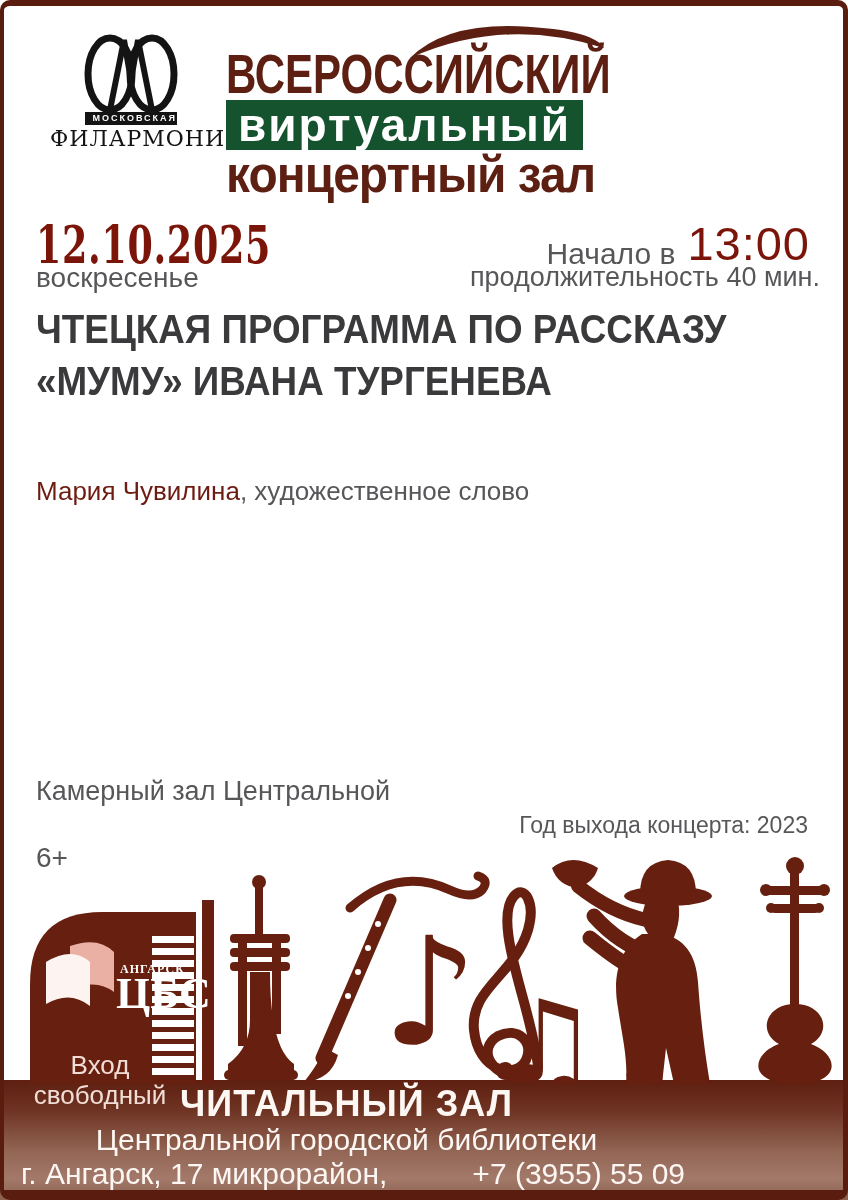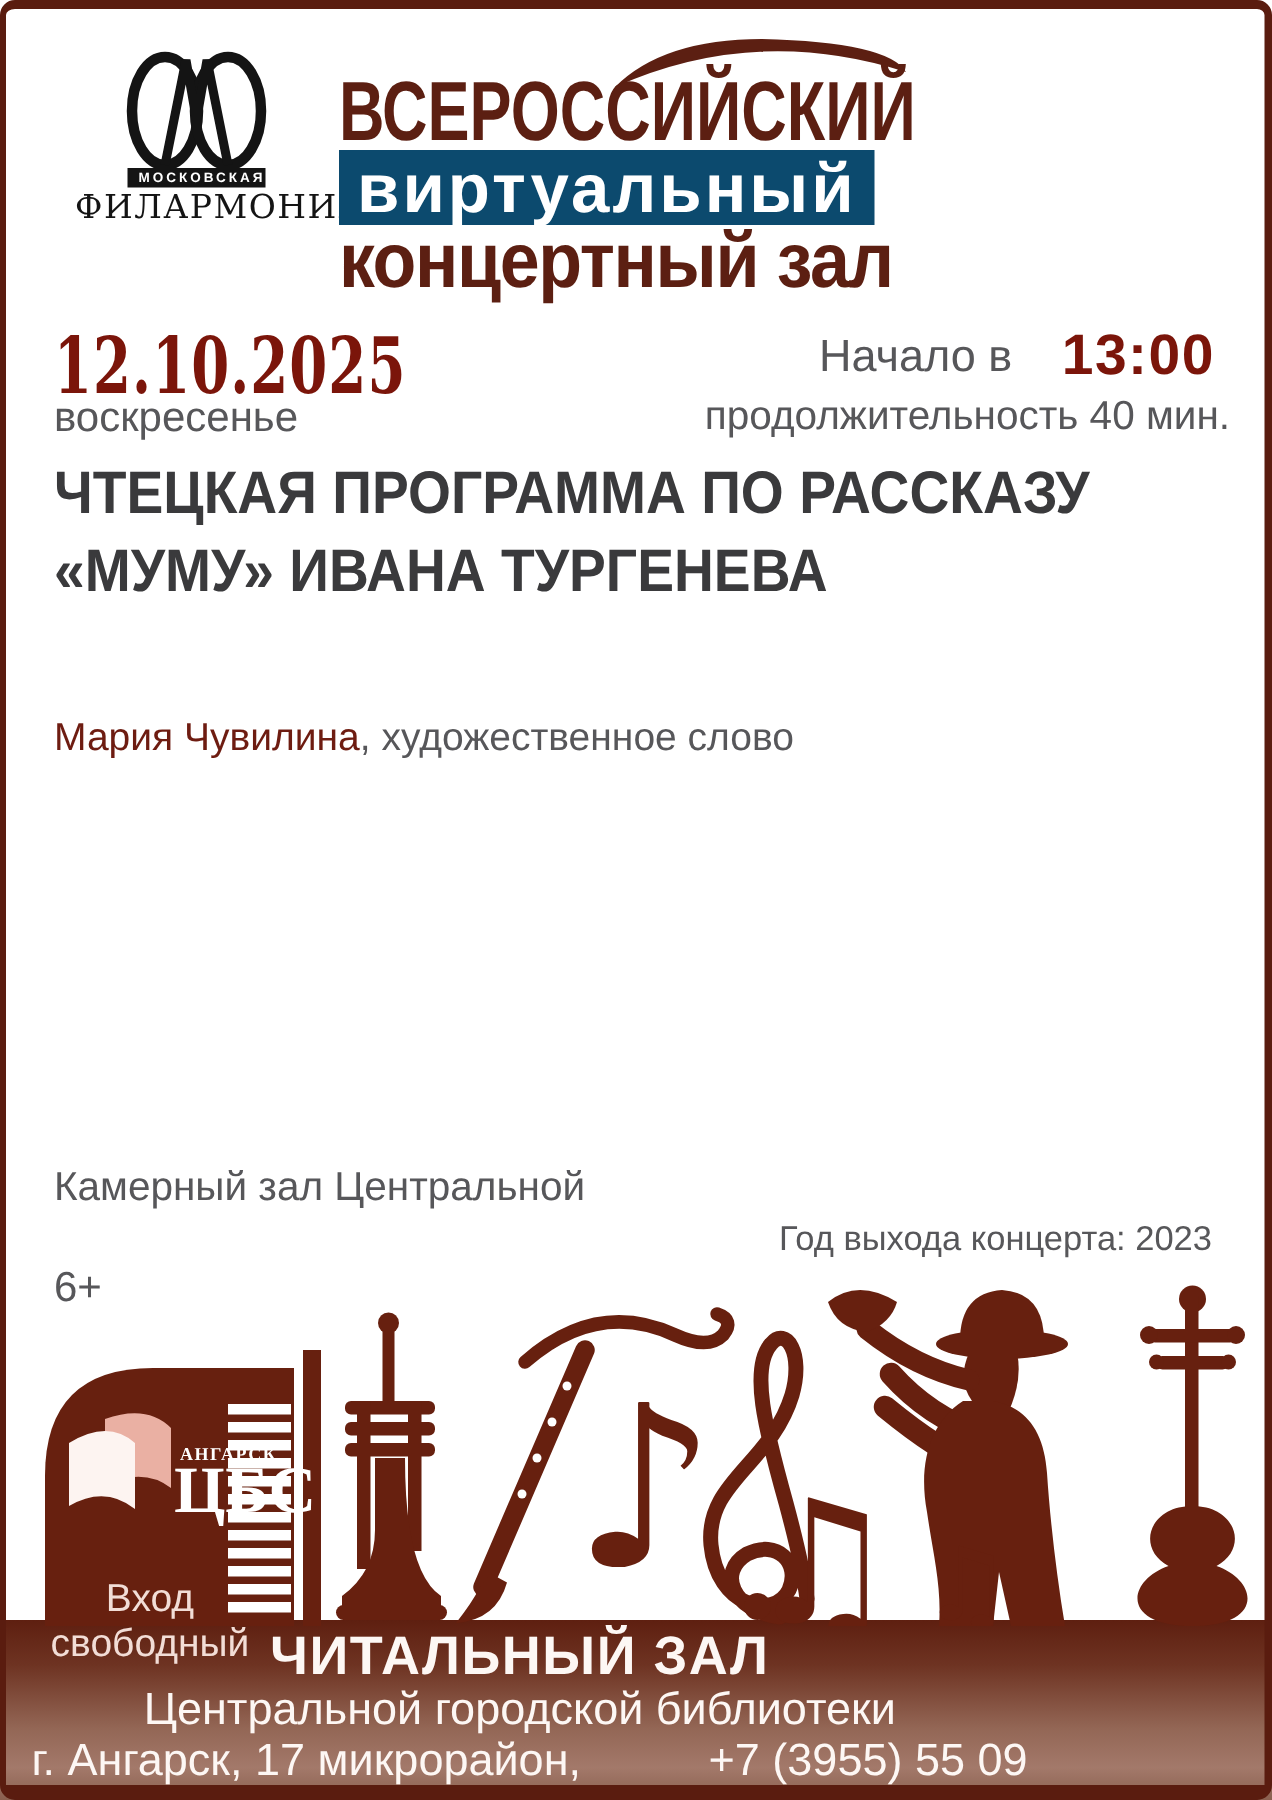--- a/index.html
+++ b/index.html
@@ -11,31 +11,31 @@
          border-width:6px 5px 10px 4px;border-radius:10px;pointer-events:none;z-index:40;}
   
   .phil{left:48px;top:38px;width:170px;height:120px;color:#0d0d0d;}
   .phil-band{position:absolute;left:37px;top:74px;width:92px;height:13px;background:#141414;
              color:#fff;font-size:9px;font-weight:bold;letter-spacing:2px;text-align:right;line-height:13px;}
   .phil-name{position:absolute;left:2px;top:88px;width:150px;font-family:"DejaVu Serif",serif;
              font-size:22px;letter-spacing:1px;color:#141414;white-space:nowrap;}
   
   .h-line1{left:226px;top:46px;font-size:56px;font-weight:bold;color:#5c1f12;white-space:nowrap;
            transform:scaleX(0.75);transform-origin:left top;letter-spacing:0px;line-height:56px;}
-  .h-box{left:226px;top:100px;height:50px;background:#0c4a6e;padding:0 12px;display:flex;align-items:center;}
+  .h-box{left:226px;top:100px;height:50px;background:#14532d;padding:0 12px;display:flex;align-items:center;}
   .h-line2{font-size:46px;font-weight:bold;color:#fff;letter-spacing:2px;line-height:46px;white-space:nowrap;}
   .h-line3{left:226px;top:149px;font-size:52px;font-weight:bold;color:#5c1f12;white-space:nowrap;
            transform:scaleX(0.92);transform-origin:left top;letter-spacing:-1px;line-height:50px;}
   
   .date{left:36px;top:214px;font-family:"DejaVu Serif",serif;font-weight:bold;font-size:52px;
         color:#7b150a;white-space:nowrap;transform:scaleX(0.70);transform-origin:left top;letter-spacing:1px;}
   .weekday{left:36px;top:262px;font-size:28px;color:#57575a;}
-  .timerow{right:38px;top:216px;display:flex;align-items:center;gap:12px;}
+  .timerow{right:38px;top:216px;display:flex;align-items:flex-end;gap:12px;}
   .time-label{font-size:30px;color:#57575a;}
-  .time-value{font-size:38px;font-weight:bold;color:#7b150a;letter-spacing:1px;margin-left:21px;}
+  .time-value{font-size:47px;font-weight:normal;color:#7b150a;letter-spacing:1px;}
   .duration{right:28px;top:262px;font-size:27px;color:#57575a;}
   
   .title{left:36px;top:303px;color:#3a3a3c;font-weight:bold;}
   .title div{font-size:40px;line-height:52px;transform:scaleX(0.92);transform-origin:left top;white-space:nowrap;}
   
   .performer{left:36px;top:476px;font-size:26px;}
   .performer .name{color:#6e1c11;}
   .performer .role{color:#57575a;}
   .venue{left:36px;top:776px;font-size:27px;color:#57575a;}
   .year{right:40px;top:812px;font-size:23px;color:#57575a;}

